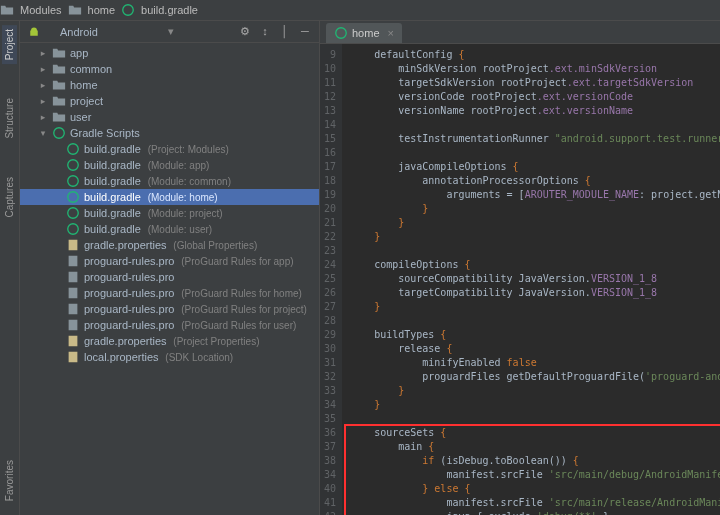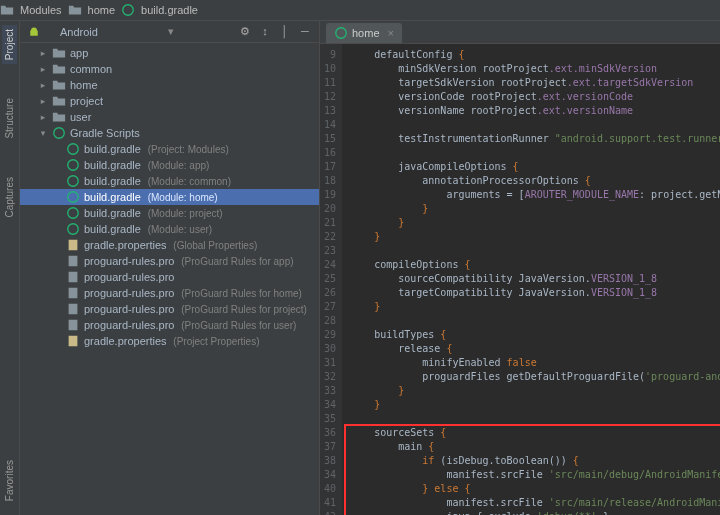--- a/index.html
+++ b/index.html
@@ -268,20 +268,30 @@
           <div class="tree-row" style="padding-left: 32px;">
             <span class="arrow"></span>
             <span class="row-icon">
               <svg class="prop-file" viewBox="0 0 16 16">
                 <rect x="3" y="2" width="10" height="12"></rect>
               </svg>
             </span>
             <span>gradle.properties</span>
             <span class="dim">&nbsp;(Project Properties)</span>
           </div>
+          <div class="tree-row" style="padding-left: 32px;">
+            <span class="arrow"></span>
+            <span class="row-icon">
+              <svg class="prop-file" viewBox="0 0 16 16">
+                <rect x="3" y="2" width="10" height="12"></rect>
+              </svg>
+            </span>
+            <span>local.properties</span>
+            <span class="dim">&nbsp;(SDK Location)</span>
+          </div>
         </div>
     </div>
 
     <div class="editor-side">
       <div class="editor-tabs">
         <div class="editor-tab">
           <span class="row-icon">
               <svg class="gradle" viewBox="0 0 16 16">
                 <circle cx="8" cy="8" r="6"></circle>
               </svg>

